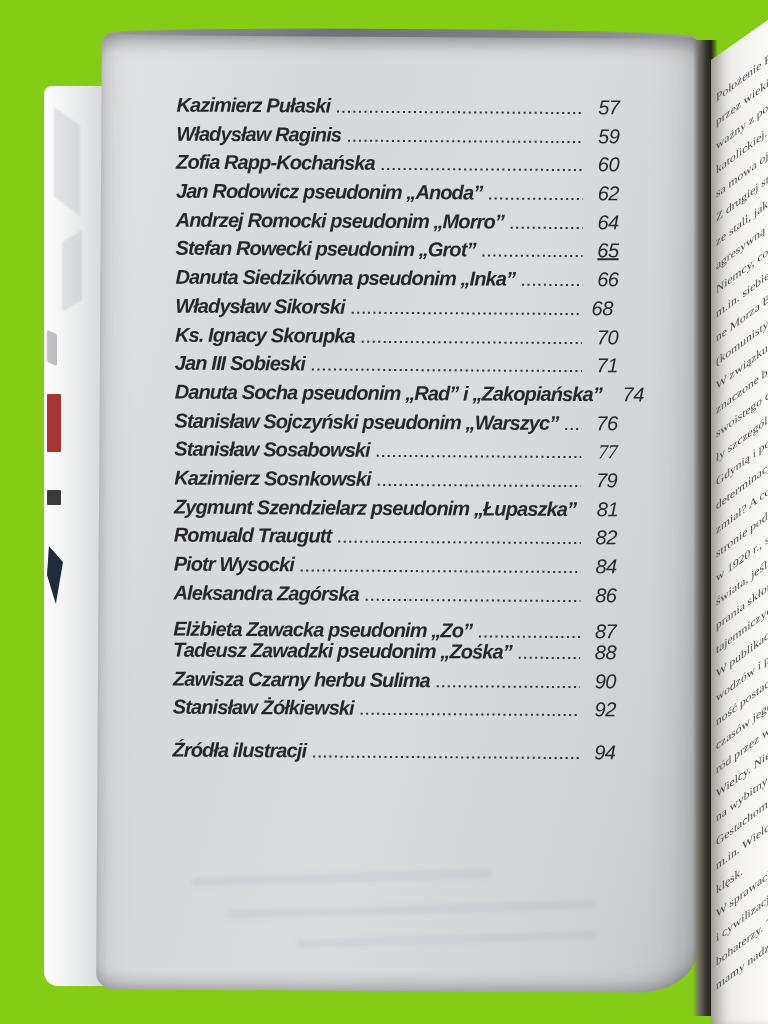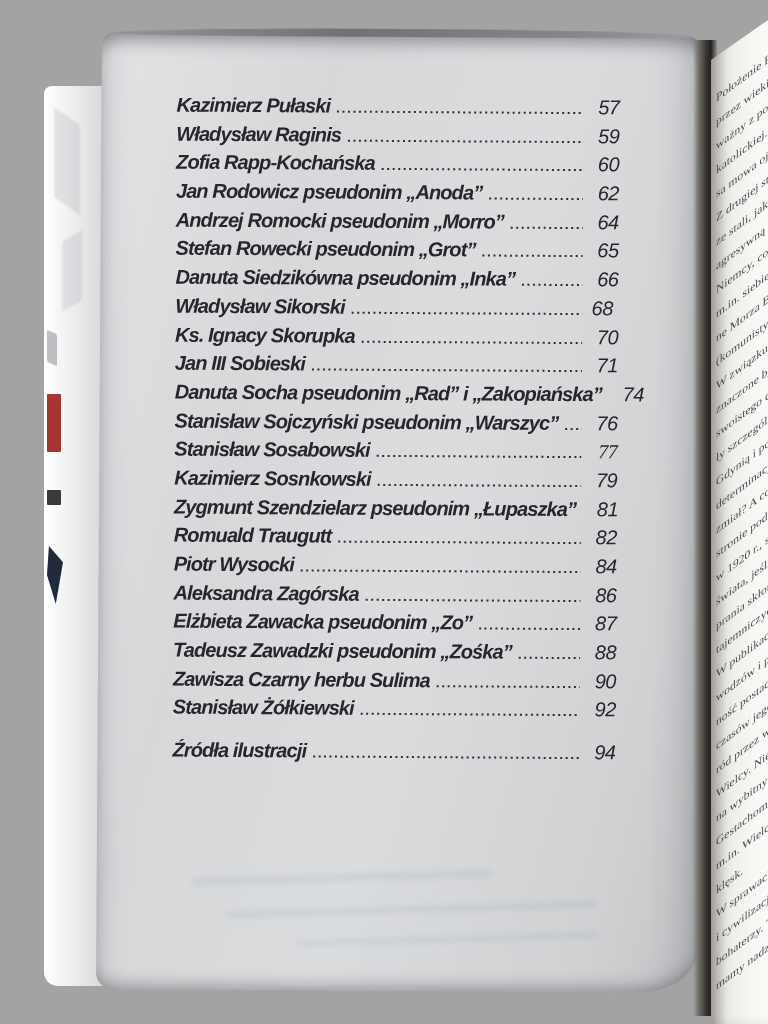--- a/index.html
+++ b/index.html
@@ -1,16 +1,16 @@
 <!DOCTYPE html>
 <html><head>
 <meta charset="utf-8">
 <style>
   html,body{margin:0;padding:0;background:#ffffff;}
-  .scene{position:relative;width:768px;height:1024px;background:#a3a3a3;overflow:hidden;
+  .scene{position:relative;width:768px;height:1024px;background:#84cc16;overflow:hidden;
          font-family:"Liberation Sans",sans-serif;}
 
   
   .fore-edge{position:absolute;left:44px;top:86px;width:60px;height:900px;
     background:linear-gradient(90deg,#ffffff 0%,#f2f3f3 35%,#e4e5e6 70%,#d6d7d8 100%);
     border-radius:8px 0 0 14px;}
   .edge-mark{position:absolute;left:3px;width:14px;}
   .mark-gray{top:246px;height:32px;width:10px;transform:skewY(24deg);opacity:.85;border-radius:2px;}
   .mark-red{top:308px;height:58px;border-radius:1px;}
   .mark-black{top:404px;height:15px;border-radius:1px;}
@@ -100,21 +100,21 @@
           <span class="toc-page" style="color: rgb(39, 39, 43);">62</span>
         </div>
         <div class="toc-row">
           <span class="toc-name" style="color: rgb(39, 39, 43);">Andrzej Romocki pseudonim „Morro”</span>
           <span class="toc-dots">............................................................................................................................................</span>
           <span class="toc-page" style="color: rgb(39, 39, 43);">64</span>
         </div>
         <div class="toc-row">
           <span class="toc-name" style="color: rgb(39, 39, 43);">Stefan Rowecki pseudonim „Grot”</span>
           <span class="toc-dots">............................................................................................................................................</span>
-          <span class="toc-page" style="color: rgb(39, 39, 43);">65</span>
+          <span class="toc-page" style="color: rgb(39, 39, 43); text-decoration: underline;">65</span>
         </div>
         <div class="toc-row">
           <span class="toc-name" style="color: rgb(39, 39, 43);">Danuta Siedzikówna pseudonim „Inka”</span>
           <span class="toc-dots">............................................................................................................................................</span>
           <span class="toc-page" style="color: rgb(39, 39, 43);">66</span>
         </div>
         <div class="toc-row">
           <span class="toc-name" style="color: rgb(39, 39, 43);">Władysław Sikorski</span>
           <span class="toc-dots">............................................................................................................................................</span>
           <span class="toc-page" style="color: rgb(39, 39, 43); text-align: center;">68</span>
@@ -165,21 +165,21 @@
           <span class="toc-page" style="color: rgb(39, 39, 43);">84</span>
         </div>
         <div class="toc-row">
           <span class="toc-name" style="color: rgb(39, 39, 43);">Aleksandra Zagórska</span>
           <span class="toc-dots">............................................................................................................................................</span>
           <span class="toc-page" style="color: rgb(39, 39, 43);">86</span>
         </div>
         <div class="toc-row">
           <span class="toc-name" style="color: rgb(39, 39, 43);">Elżbieta Zawacka pseudonim „Zo”</span>
           <span class="toc-dots">............................................................................................................................................</span>
-          <span class="toc-page" style="color: rgb(39, 39, 43);">87</span>
+          <span class="toc-page" style="color: rgb(39, 39, 43); margin-top: 8px;">87</span>
         </div>
         <div class="toc-row">
           <span class="toc-name" style="color: rgb(39, 39, 43);">Tadeusz Zawadzki pseudonim „Zośka”</span>
           <span class="toc-dots">............................................................................................................................................</span>
           <span class="toc-page" style="color: rgb(39, 39, 43);">88</span>
         </div>
         <div class="toc-row">
           <span class="toc-name" style="color: rgb(39, 39, 43);">Zawisza Czarny herbu Sulima</span>
           <span class="toc-dots">............................................................................................................................................</span>
           <span class="toc-page" style="color: rgb(39, 39, 43);">90</span>

